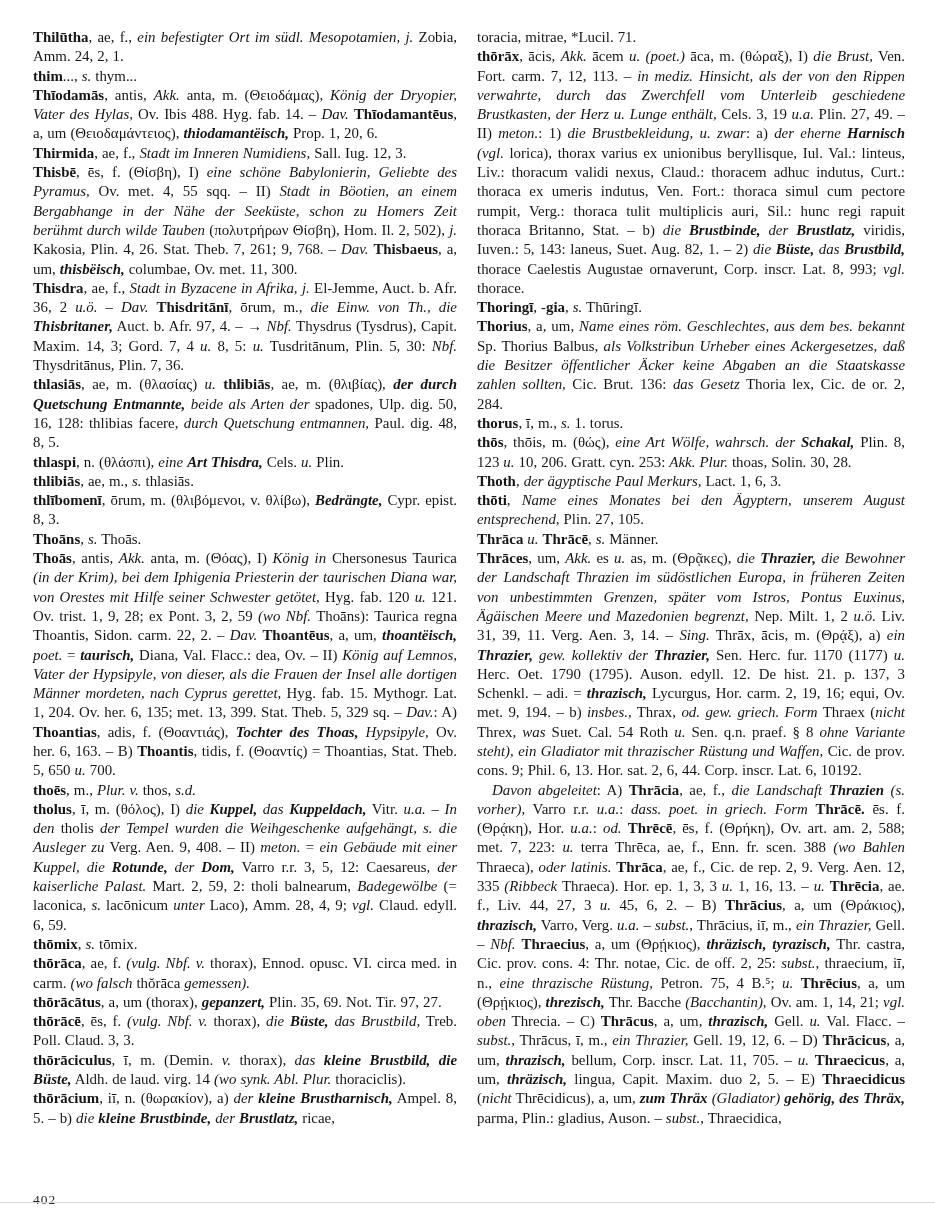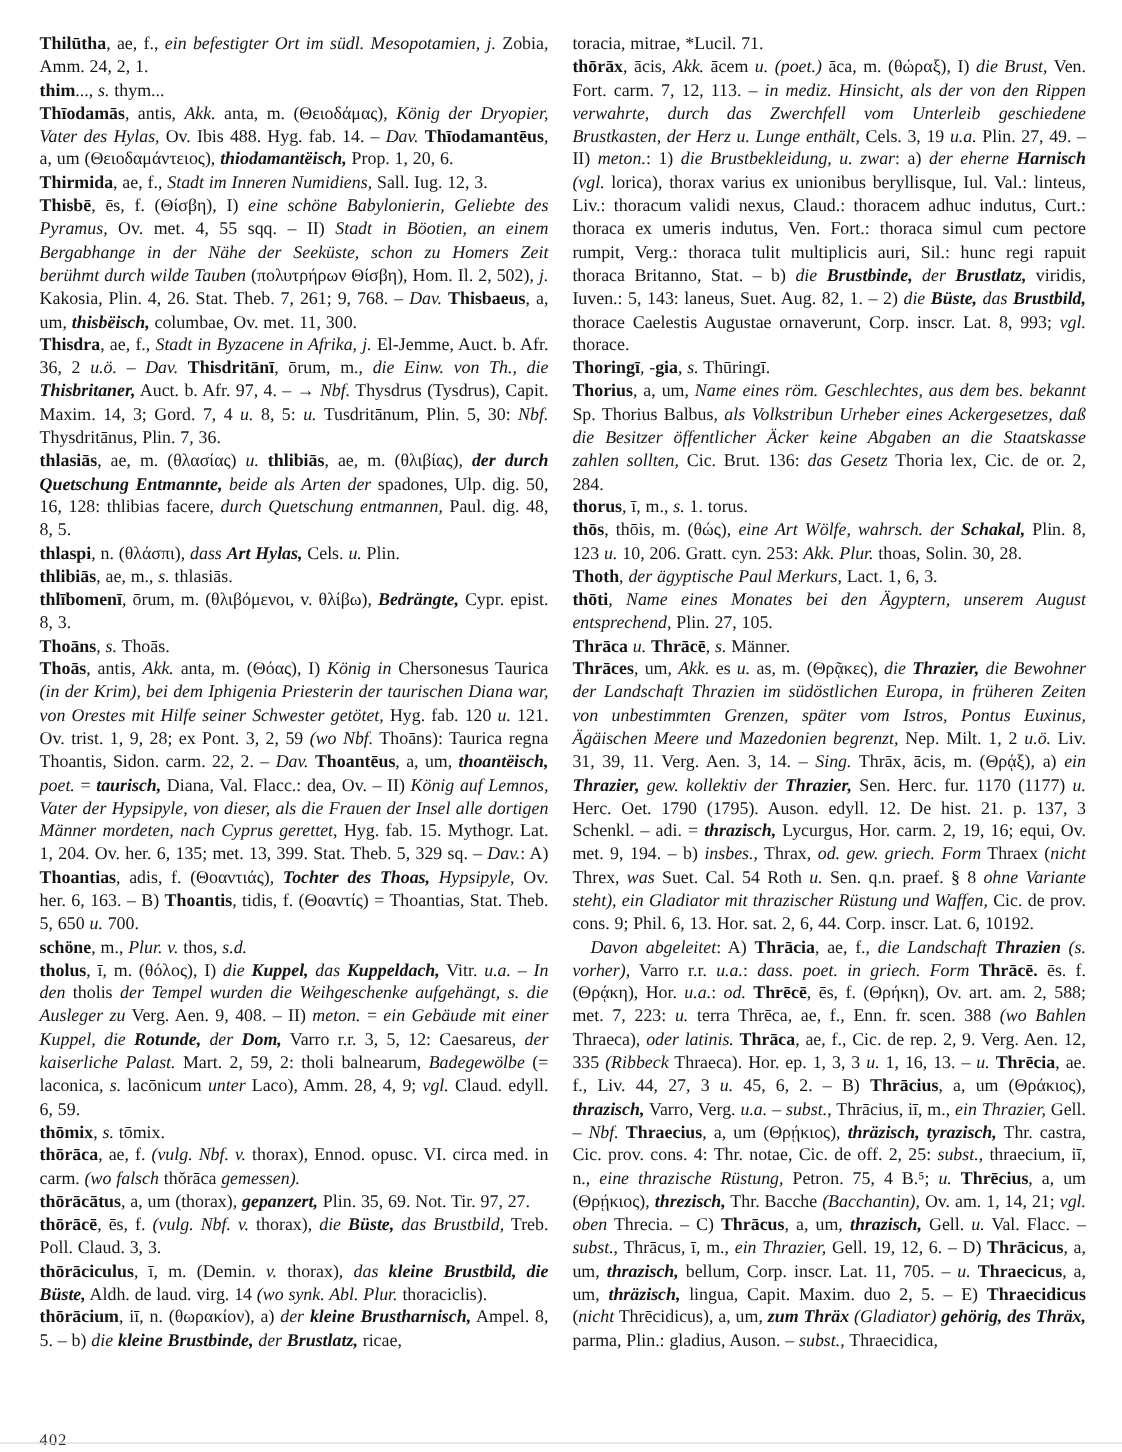--- a/index.html
+++ b/index.html
@@ -52,26 +52,26 @@
 
 <div id="page">
   <div id="col-left" class="col">
       <p class="entry"><span class="r-b">Thilūtha</span><span class="r-n">, ae, f., </span><span class="r-i">ein befestigter Ort im südl. Mesopotamien, j.</span><span class="r-n"> Zobia, Amm. 24, 2, 1.</span></p>
       <p class="entry"><span class="r-b">thim</span><span class="r-n">..., </span><span class="r-i">s.</span><span class="r-n"> thym...</span></p>
       <p class="entry"><span class="r-b">Thīodamās</span><span class="r-n">, antis, </span><span class="r-i">Akk.</span><span class="r-n"> anta, m. (Θειοδάμας), </span><span class="r-i">König der Dryopier, Vater des Hylas,</span><span class="r-n"> Ov. Ibis 488. Hyg. fab. 14. – </span><span class="r-i">Dav.</span><span class="r-n"> </span><span class="r-b">Thīodamantēus</span><span class="r-n">, a, um (Θειοδαμάντειος), </span><span class="r-bi">thiodamantëisch,</span><span class="r-n"> Prop. 1, 20, 6.</span></p>
       <p class="entry"><span class="r-b">Thirmida</span><span class="r-n">, ae, f., </span><span class="r-i">Stadt im Inneren Numidiens,</span><span class="r-n"> Sall. Iug. 12, 3.</span></p>
       <p class="entry"><span class="r-b">Thisbē</span><span class="r-n">, ēs, f. (Θίσβη), I) </span><span class="r-i">eine schöne Babylonierin, Geliebte des Pyramus,</span><span class="r-n"> Ov. met. 4, 55 sqq. – II) </span><span class="r-i">Stadt in Böotien, an einem Bergabhange in der Nähe der Seeküste, schon zu Homers Zeit berühmt durch wilde Tauben</span><span class="r-n"> (πολυτρήρων Θίσβη), Hom. Il. 2, 502), </span><span class="r-i">j.</span><span class="r-n"> Kakosia, Plin. 4, 26. Stat. Theb. 7, 261; 9, 768. – </span><span class="r-i">Dav.</span><span class="r-n"> </span><span class="r-b">Thisbaeus</span><span class="r-n">, a, um, </span><span class="r-bi">thisbëisch,</span><span class="r-n"> columbae, Ov. met. 11, 300.</span></p>
       <p class="entry"><span class="r-b">Thisdra</span><span class="r-n">, ae, f., </span><span class="r-i">Stadt in Byzacene in Afrika, j.</span><span class="r-n"> El-Jemme, Auct. b. Afr. 36, 2 </span><span class="r-i">u.ö.</span><span class="r-n"> – </span><span class="r-i">Dav.</span><span class="r-n"> </span><span class="r-b">Thisdritānī</span><span class="r-n">, ōrum, m., </span><span class="r-i">die Einw. von Th., die</span><span class="r-n"> </span><span class="r-bi">Thisbritaner,</span><span class="r-n"> Auct. b. Afr. 97, 4. – → </span><span class="r-i">Nbf.</span><span class="r-n"> Thysdrus (Tysdrus), Capit. Maxim. 14, 3; Gord. 7, 4 </span><span class="r-i">u.</span><span class="r-n"> 8, 5: </span><span class="r-i">u.</span><span class="r-n"> Tusdritānum, Plin. 5, 30: </span><span class="r-i">Nbf.</span><span class="r-n"> Thysdritānus, Plin. 7, 36.</span></p>
       <p class="entry"><span class="r-b">thlasiās</span><span class="r-n">, ae, m. (θλασίας) </span><span class="r-i">u.</span><span class="r-n"> </span><span class="r-b">thlibiās</span><span class="r-n">, ae, m. (θλιβίας), </span><span class="r-bi">der durch Quetschung Entmannte,</span><span class="r-n"> </span><span class="r-i">beide als Arten der</span><span class="r-n"> spadones, Ulp. dig. 50, 16, 128: thlibias facere, </span><span class="r-i">durch Quetschung entmannen,</span><span class="r-n"> Paul. dig. 48, 8, 5.</span></p>
-      <p class="entry"><span class="r-b">thlaspi</span><span class="r-n">, n. (θλάσπι), </span><span class="r-i">dass </span><span class="r-bi">Art Hylas,</span><span class="r-n"> Cels. </span><span class="r-i">u.</span><span class="r-n"> Plin.</span></p>
+      <p class="entry"><span class="r-b">thlaspi</span><span class="r-n">, n. (θλάσπι), </span><span class="r-i">eine </span><span class="r-bi">Art Thisdra,</span><span class="r-n"> Cels. </span><span class="r-i">u.</span><span class="r-n"> Plin.</span></p>
       <p class="entry"><span class="r-b">thlibiās</span><span class="r-n">, ae, m., </span><span class="r-i">s.</span><span class="r-n"> thlasiās.</span></p>
       <p class="entry"><span class="r-b">thlībomenī</span><span class="r-n">, ōrum, m. (θλιβόμενοι, v. θλίβω), </span><span class="r-bi">Bedrängte,</span><span class="r-n"> Cypr. epist. 8, 3.</span></p>
       <p class="entry"><span class="r-b">Thoāns</span><span class="r-n">, </span><span class="r-i">s.</span><span class="r-n"> Thoās.</span></p>
       <p class="entry"><span class="r-b">Thoās</span><span class="r-n">, antis, </span><span class="r-i">Akk.</span><span class="r-n"> anta, m. (Θόας), I) </span><span class="r-i">König in</span><span class="r-n"> Chersonesus Taurica </span><span class="r-i">(in der Krim), bei dem Iphigenia Priesterin der taurischen Diana war, von Orestes mit Hilfe seiner Schwester getötet,</span><span class="r-n"> Hyg. fab. 120 </span><span class="r-i">u.</span><span class="r-n"> 121. Ov. trist. 1, 9, 28; ex Pont. 3, 2, 59 </span><span class="r-i">(wo Nbf.</span><span class="r-n"> Thoāns): Taurica regna Thoantis, Sidon. carm. 22, 2. – </span><span class="r-i">Dav.</span><span class="r-n"> </span><span class="r-b">Thoantēus</span><span class="r-n">, a, um, </span><span class="r-bi">thoantëisch,</span><span class="r-n"> </span><span class="r-i">poet.</span><span class="r-n"> = </span><span class="r-bi">taurisch,</span><span class="r-n"> Diana, Val. Flacc.: dea, Ov. – II) </span><span class="r-i">König auf Lemnos, Vater der Hypsipyle, von dieser, als die Frauen der Insel alle dortigen Männer mordeten, nach Cyprus gerettet,</span><span class="r-n"> Hyg. fab. 15. Mythogr. Lat. 1, 204. Ov. her. 6, 135; met. 13, 399. Stat. Theb. 5, 329 sq. – </span><span class="r-i">Dav.</span><span class="r-n">: A) </span><span class="r-b">Thoantias</span><span class="r-n">, adis, f. (Θοαντιάς), </span><span class="r-bi">Tochter des Thoas,</span><span class="r-n"> </span><span class="r-i">Hypsipyle,</span><span class="r-n"> Ov. her. 6, 163. – B) </span><span class="r-b">Thoantis</span><span class="r-n">, tidis, f. (Θοαντίς) = Thoantias, Stat. Theb. 5, 650 </span><span class="r-i">u.</span><span class="r-n"> 700.</span></p>
-      <p class="entry"><span class="r-b">schöne</span><span class="r-n">, m., </span><span class="r-i">Plur. v.</span><span class="r-n"> thos, </span><span class="r-i">s.d.</span></p>
+      <p class="entry"><span class="r-b">thoēs</span><span class="r-n">, m., </span><span class="r-i">Plur. v.</span><span class="r-n"> thos, </span><span class="r-i">s.d.</span></p>
       <p class="entry"><span class="r-b">tholus</span><span class="r-n">, ī, m. (θόλος), I) </span><span class="r-i">die </span><span class="r-bi">Kuppel,</span><span class="r-i"> das </span><span class="r-bi">Kuppeldach,</span><span class="r-n"> Vitr. </span><span class="r-i">u.a.</span><span class="r-n"> – </span><span class="r-i">In den</span><span class="r-n"> tholis </span><span class="r-i">der Tempel wurden die Weihgeschenke aufgehängt, s. die Ausleger zu</span><span class="r-n"> Verg. Aen. 9, 408. – II) </span><span class="r-i">meton.</span><span class="r-n"> = </span><span class="r-i">ein Gebäude mit einer Kuppel, die </span><span class="r-bi">Rotunde,</span><span class="r-i"> der </span><span class="r-bi">Dom,</span><span class="r-n"> Varro r.r. 3, 5, 12: Caesareus, </span><span class="r-i">der kaiserliche Palast.</span><span class="r-n"> Mart. 2, 59, 2: tholi balnearum, </span><span class="r-i">Badegewölbe</span><span class="r-n"> (= laconica, </span><span class="r-i">s.</span><span class="r-n"> lacōnicum </span><span class="r-i">unter</span><span class="r-n"> Laco), Amm. 28, 4, 9; </span><span class="r-i">vgl.</span><span class="r-n"> Claud. edyll. 6, 59.</span></p>
       <p class="entry"><span class="r-b">thōmix</span><span class="r-n">, </span><span class="r-i">s.</span><span class="r-n"> tōmix.</span></p>
       <p class="entry"><span class="r-b">thōrāca</span><span class="r-n">, ae, f. </span><span class="r-i">(vulg. Nbf. v.</span><span class="r-n"> thorax), Ennod. opusc. VI. circa med. in carm. </span><span class="r-i">(wo falsch</span><span class="r-n"> thŏrāca </span><span class="r-i">gemessen).</span></p>
       <p class="entry"><span class="r-b">thōrācātus</span><span class="r-n">, a, um (thorax), </span><span class="r-bi">gepanzert,</span><span class="r-n"> Plin. 35, 69. Not. Tir. 97, 27.</span></p>
       <p class="entry"><span class="r-b">thōrācē</span><span class="r-n">, ēs, f. </span><span class="r-i">(vulg. Nbf. v.</span><span class="r-n"> thorax), </span><span class="r-i">die </span><span class="r-bi">Büste,</span><span class="r-i"> das Brustbild,</span><span class="r-n"> Treb. Poll. Claud. 3, 3.</span></p>
       <p class="entry"><span class="r-b">thōrāciculus</span><span class="r-n">, ī, m. (Demin. </span><span class="r-i">v.</span><span class="r-n"> thorax), </span><span class="r-i">das </span><span class="r-bi">kleine Brustbild, die Büste,</span><span class="r-n"> Aldh. de laud. virg. 14 </span><span class="r-i">(wo synk. Abl. Plur.</span><span class="r-n"> thoraciclis).</span></p>
       <p class="entry"><span class="r-b">thōrācium</span><span class="r-n">, iī, n. (θωρακίον), a) </span><span class="r-i">der </span><span class="r-bi">kleine Brustharnisch,</span><span class="r-n"> Ampel. 8, 5. – b) </span><span class="r-i">die </span><span class="r-bi">kleine Brustbinde,</span><span class="r-i"> der </span><span class="r-bi">Brustlatz,</span><span class="r-n"> ricae,</span></p>
     </div>
   <div id="col-right" class="col">
       <p class="entry"><span class="r-n">toracia, mitrae, *Lucil. 71.</span></p>

